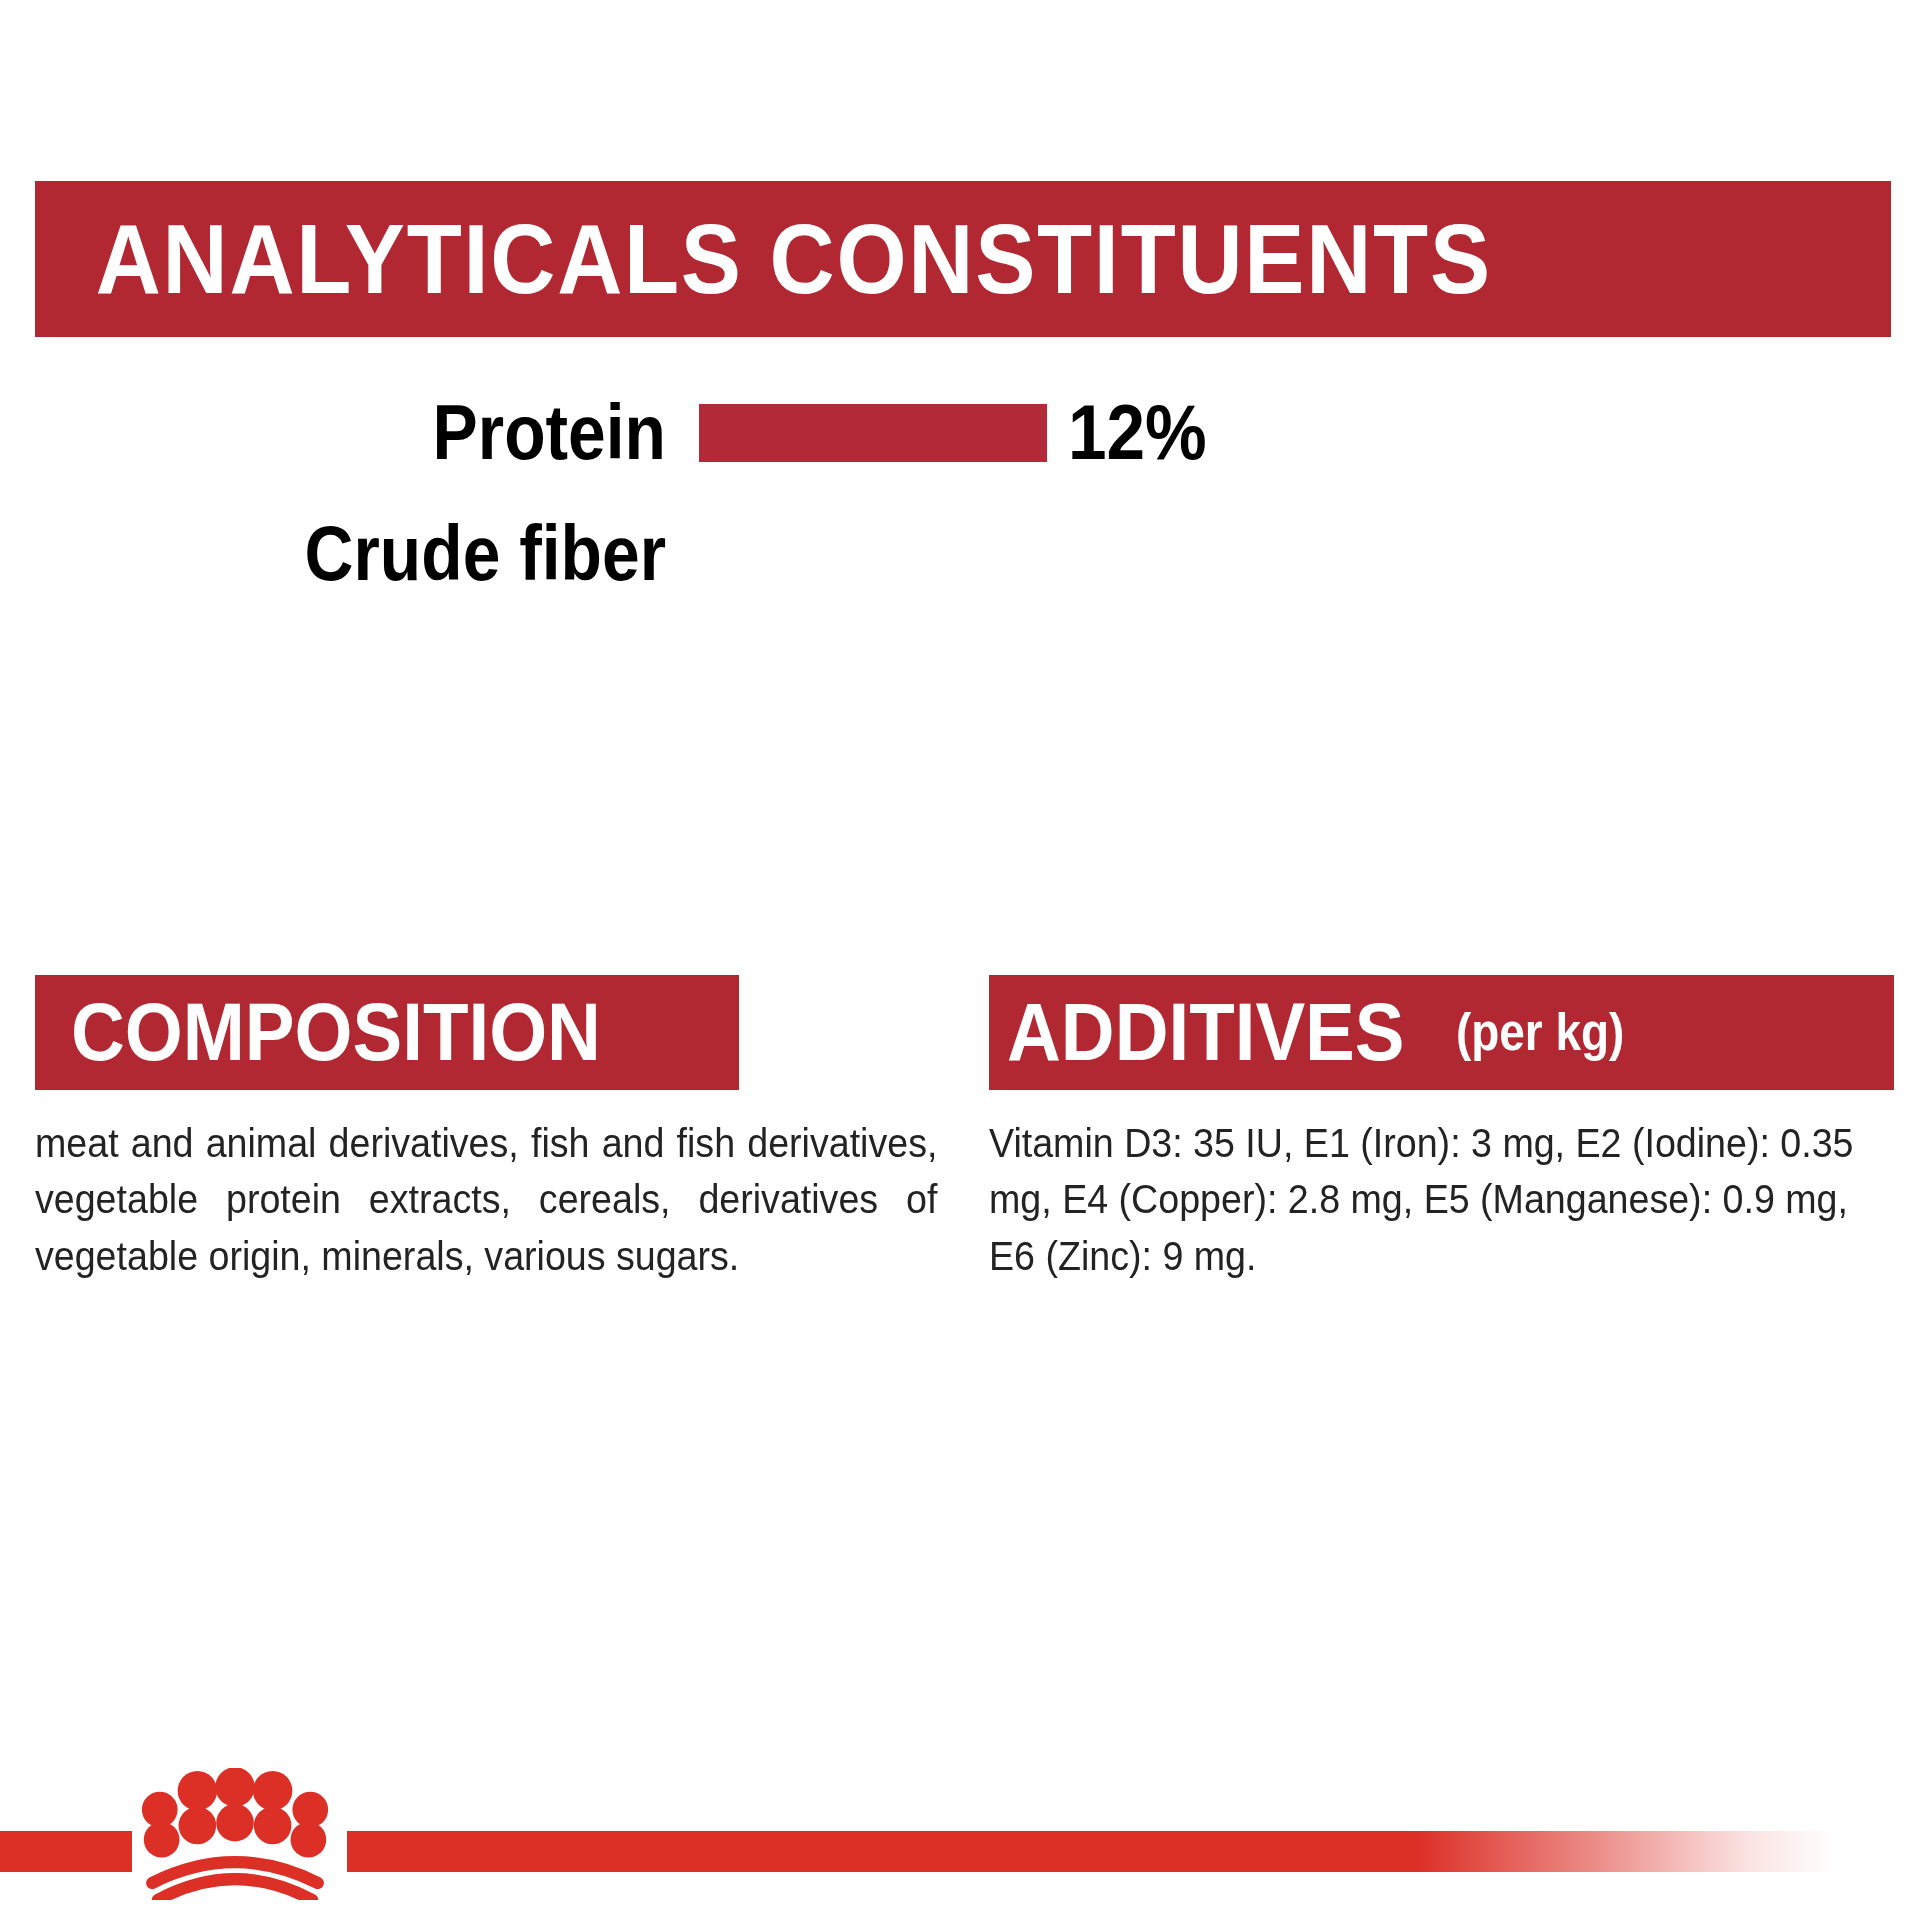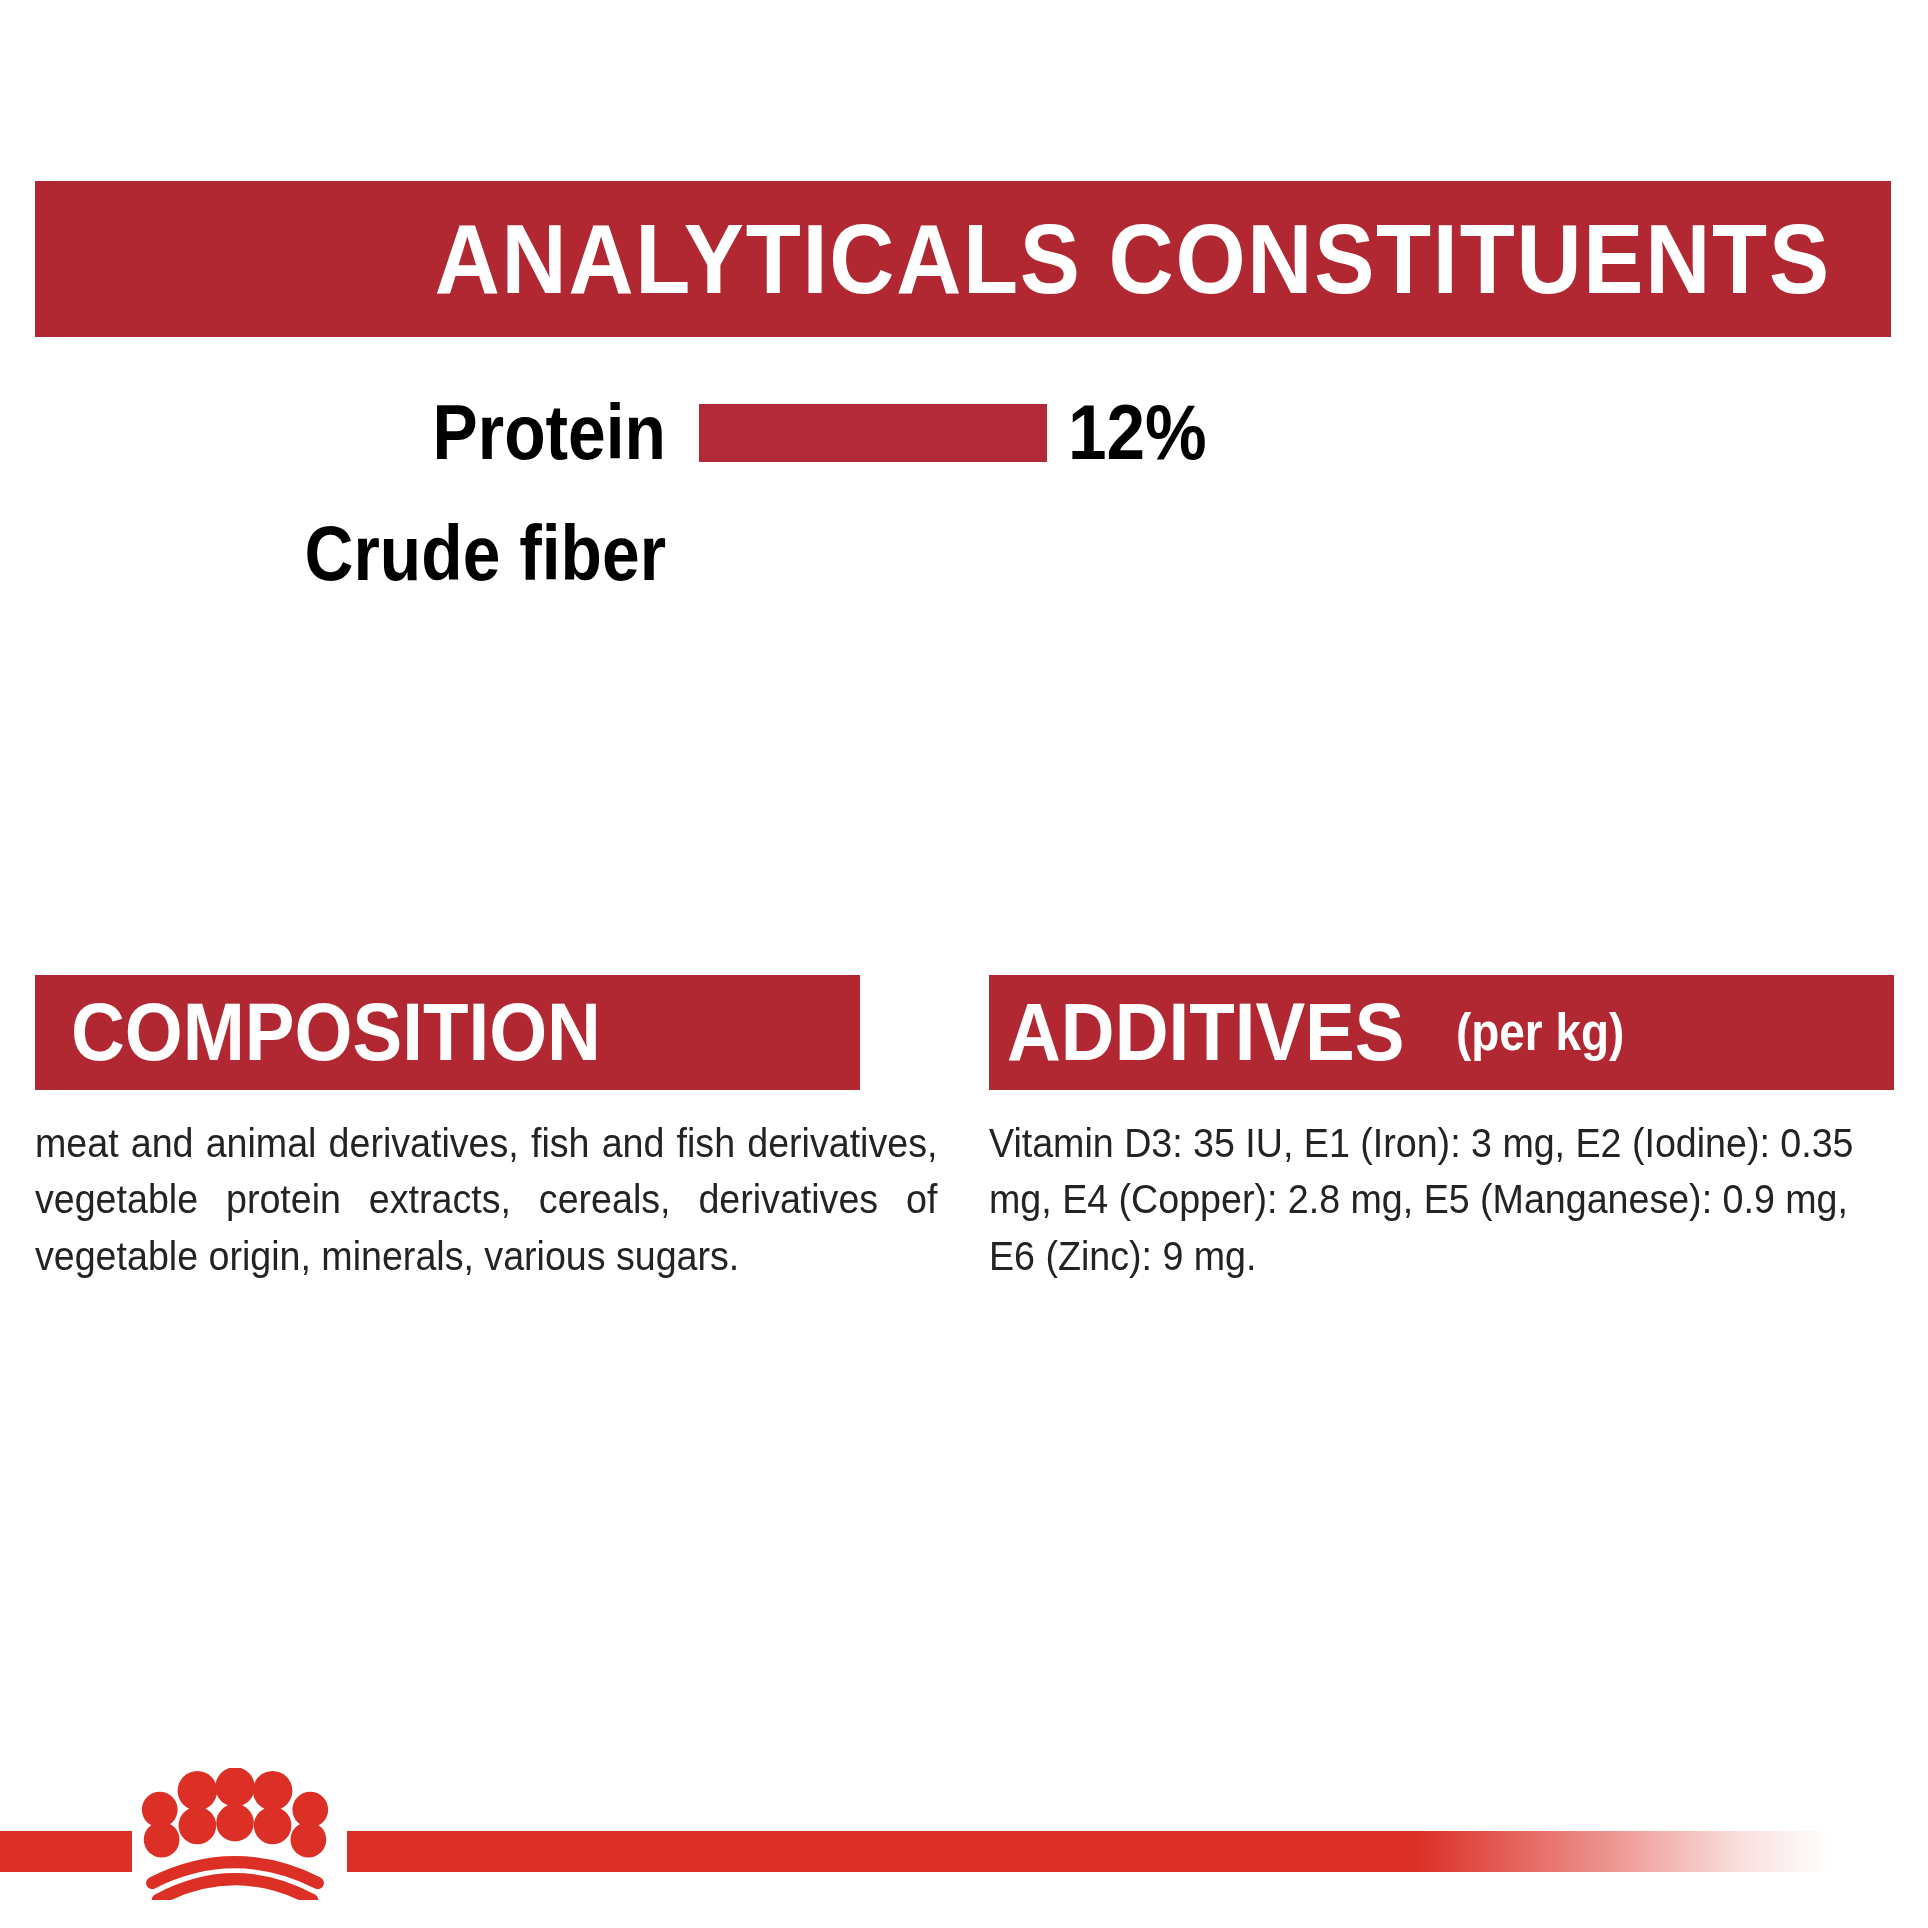--- a/index.html
+++ b/index.html
@@ -19,21 +19,21 @@
   
   .main-banner {
     position: absolute;
     left: 35px;
     top: 181px;
     width: 1856px;
     height: 156px;
     background: #B22832;
     display: flex;
     align-items: center;
-    justify-content: flex-end;
+    justify-content: flex-start;
     box-sizing: border-box;
   }
   .main-banner-title {
     color: #ffffff;
     font-family: "Liberation Sans Narrow", "Liberation Sans", sans-serif;
     font-weight: bold;
     font-size: 98px;
     letter-spacing: 1.9px;
     line-height: 1;
     transform: scaleX(0.92);
@@ -102,21 +102,21 @@
   }
   .section-head {
     background: #B22832;
     height: 115px;
     display: flex;
     align-items: center;
     padding-left: 36px;
     box-sizing: border-box;
   }
   .section-head.wide { width: 905px; padding-left: 18px; }
-  .section-head.narrow { width: 825px; }
+  .section-head.narrow { width: 704px; }
   .section-head-title {
     color: #ffffff;
     font-family: "Liberation Sans Narrow", "Liberation Sans", sans-serif;
     font-weight: bold;
     font-size: 81px;
     line-height: 1;
     letter-spacing: 0px;
     transform: scaleX(0.92);
     transform-origin: left center;
     white-space: nowrap;

